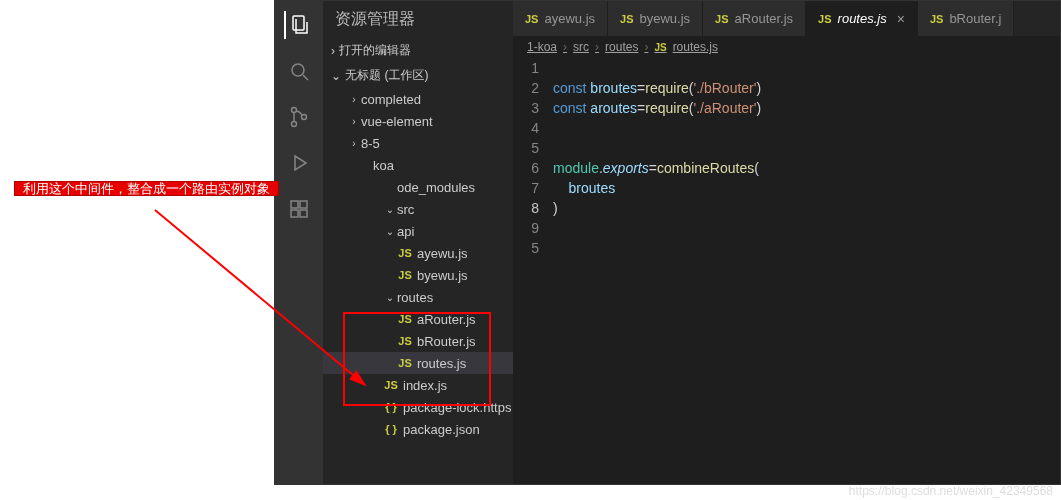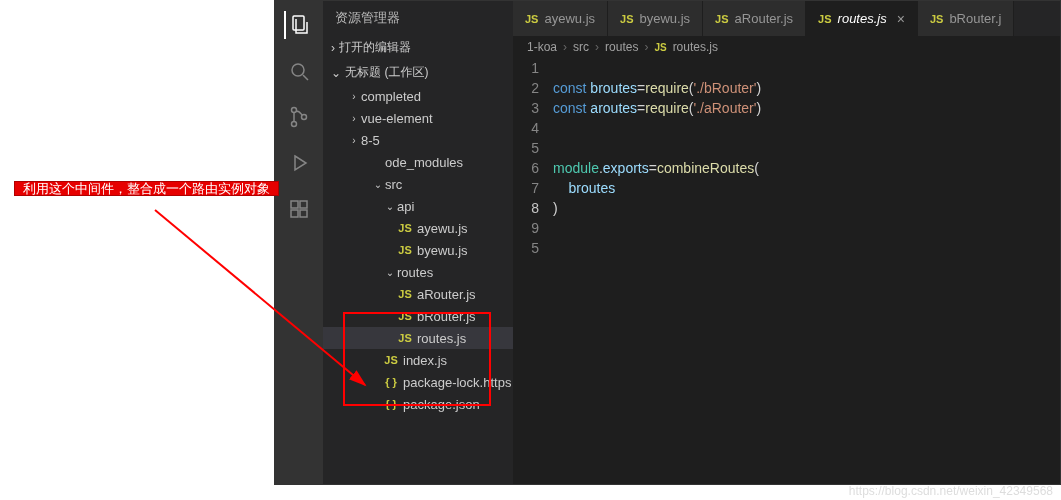--- a/index.html
+++ b/index.html
@@ -2,57 +2,57 @@
 <html><head>
 <meta charset="utf-8">
 <style>
 * { margin: 0; padding: 0; box-sizing: border-box; font-family: "Segoe UI", -apple-system, sans-serif; }
 body { background: #fff; width: 1061px; height: 500px; position: relative; overflow: hidden; }
 .vscode { position: absolute; left: 274px; top: 0; right: 0; bottom: 15px; background: #1e1e1e; display: flex; border: 1px solid #333; }
 .activity-bar { width: 48px; background: #333333; display: flex; flex-direction: column; align-items: center; padding-top: 10px; gap: 18px; }
 .activity-bar .ab-item { width: 28px; height: 28px; display: flex; align-items: center; justify-content: center; color: #858585; cursor: pointer; }
 .activity-bar .ab-item.active { color: #fff; border-left: 2px solid #fff; margin-left: -2px; padding-left: 2px; }
 .sidebar { width: 190px; background: #252526; color: #ccc; font-size: 13px; display: flex; flex-direction: column; }
-.sidebar-title { padding: 8px 12px; font-size: 13px; color: #bbb; }
+.sidebar-title { padding: 8px 12px; font-size: 16px; color: #bbb; }
 .section-hdr { padding: 4px 8px; color: #ccc; font-size: 12px; display: flex; align-items: center; gap: 4px; cursor: pointer; }
 .tree { flex: 1; overflow: hidden; }
 .tree-row { display: flex; align-items: center; height: 22px; padding-left: 12px; cursor: pointer; white-space: nowrap; }
 .tree-row.selected { background: #37373d; }
 .tree-row .tw { width: 14px; display: inline-flex; justify-content: center; color: #c5c5c5; font-size: 10px; }
 .tree-row .ico { width: 16px; display: inline-flex; justify-content: center; margin-right: 4px; font-size: 11px; font-weight: bold; }
 .ico.js { color: #cbcb41; }
 .ico.json { color: #cbcb41; }
 .tree-row .lbl { color: #ccc; }
 .indent-1 { padding-left: 24px; }
 .indent-2 { padding-left: 36px; }
-.indent-3 { padding-left: 48px; }
+.indent-3 { padding-left: 60px; }
 .indent-4 { padding-left: 60px; }
 .editor-area { flex: 1; background: #1e1e1e; display: flex; flex-direction: column; min-width: 0; }
 .tabs { display: flex; background: #252526; height: 35px; overflow: hidden; }
 .tab { display: flex; align-items: center; padding: 0 12px; gap: 6px; background: #2d2d2d; color: #969696; font-size: 13px; cursor: pointer; border-right: 1px solid #1e1e1e; white-space: nowrap; }
 .tab.active { background: #1e1e1e; color: #fff; }
 .tab .tico { color: #cbcb41; font-size: 11px; font-weight: bold; }
 .tab .tclose { color: #999; font-size: 14px; margin-left: 4px; }
 .tab.active .tlbl { font-style: italic; }
-.breadcrumb { padding: 4px 14px; font-size: 12px; color: #a0a0a0; display: flex; align-items: center; gap: 6px; }
+.breadcrumb { padding: 4px 14px; font-size: 12px; color: #a0a0a0; display: flex; align-items: center; gap: 6px; text-decoration: underline; }
 .breadcrumb .sep { color: #666; }
 .breadcrumb .bico { color: #cbcb41; font-size: 10px; font-weight: bold; }
 .code { flex: 1; display: flex; font-family: Consolas, "Courier New", monospace; font-size: 14px; line-height: 20px; }
 .gutter { width: 40px; text-align: right; color: #858585; padding-right: 14px; user-select: none; }
 .gutter .ln { height: 20px; }
 .gutter .ln.cur { color: #c6c6c6; }
 .code-lines { flex: 1; color: #d4d4d4; }
 .code-lines .cl { height: 20px; white-space: pre; }
 .code-lines .cl.hl { background: #2a2a2a; }
 .tk-kw { color: #569cd6; }
 .tk-var { color: #9cdcfe; }
 .tk-fn { color: #dcdcaa; }
 .tk-str { color: #ce9178; }
 .tk-mod { color: #4ec9b0; }
-.tk-prop { color: #9cdcfe; }
+.tk-prop { color: #9cdcfe; font-style: italic; }
 .callout { position: absolute; left: 14px; top: 181px; width: 265px; height: 15px; background: #e60000; color: #fff; font-size: 13px; display: flex; align-items: center; justify-content: center; border: 1px solid #b00000; z-index: 10; }
 .red-box { position: absolute; border: 2px solid #ff0000; pointer-events: none; z-index: 9; }
 .arrow-svg { position: absolute; pointer-events: none; z-index: 9; }
 .watermark { position: absolute; right: 8px; bottom: 2px; font-size: 12px; color: #ddd; font-family: sans-serif; }
 svg { display: block; }
 </style>
 </head>
 <body>
 
 <div class="vscode">
@@ -107,20 +107,24 @@
           <span class="tw">›</span>
           <span class="lbl">completed</span>
         </div>
       <div class="tree-row indent-1">
           <span class="tw">›</span>
           <span class="lbl">vue-element</span>
         </div>
       <div class="tree-row indent-1">
           <span class="tw">›</span>
           <span class="lbl">8-5</span>
+        </div>
+      <div class="tree-row indent-2">
+          <span class="tw"></span>
+          <span class="lbl">koa</span>
         </div>
       <div class="tree-row indent-3">
           <span class="tw"></span>
           <span class="lbl">ode_modules</span>
         </div>
       <div class="tree-row indent-3">
           <span class="tw">⌄</span>
           <span class="lbl">src</span>
         </div>
       <div class="tree-row indent-4">

